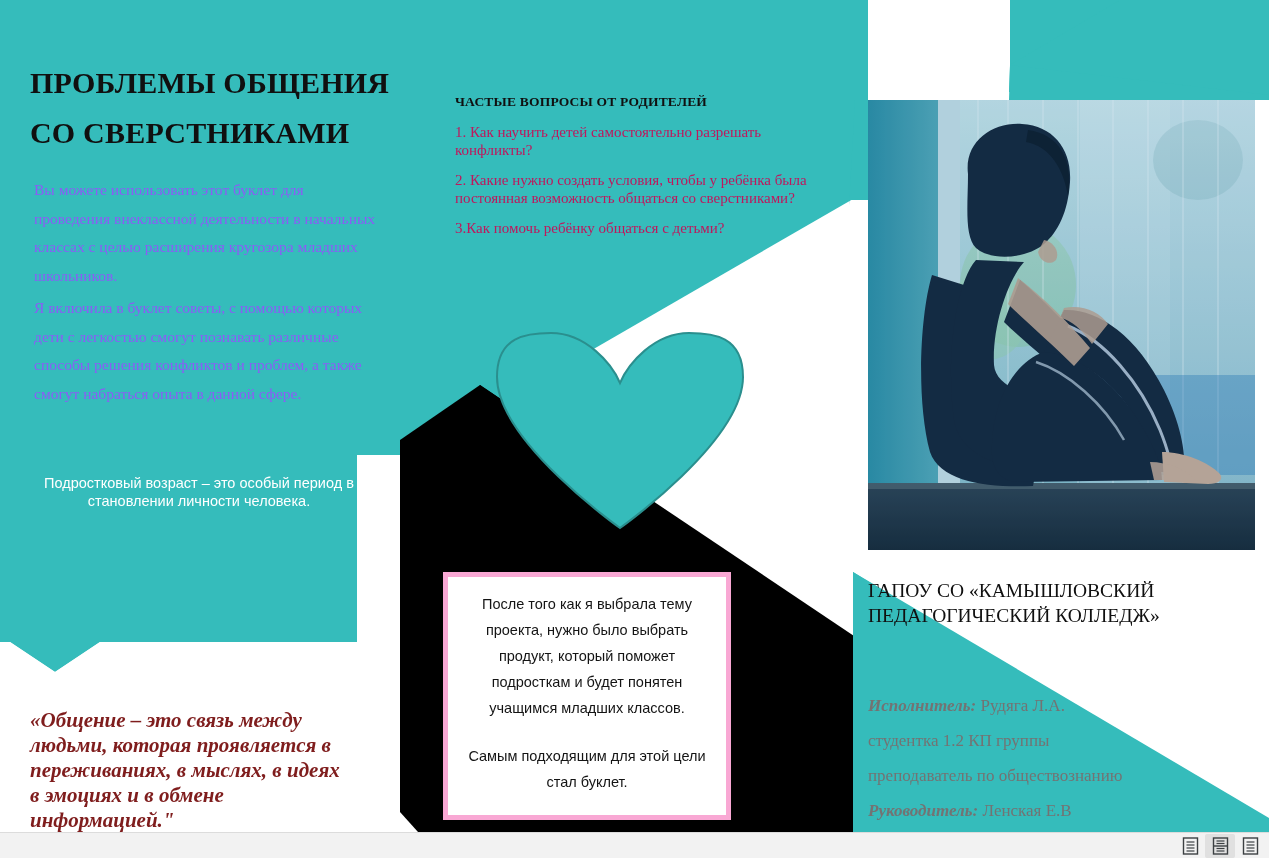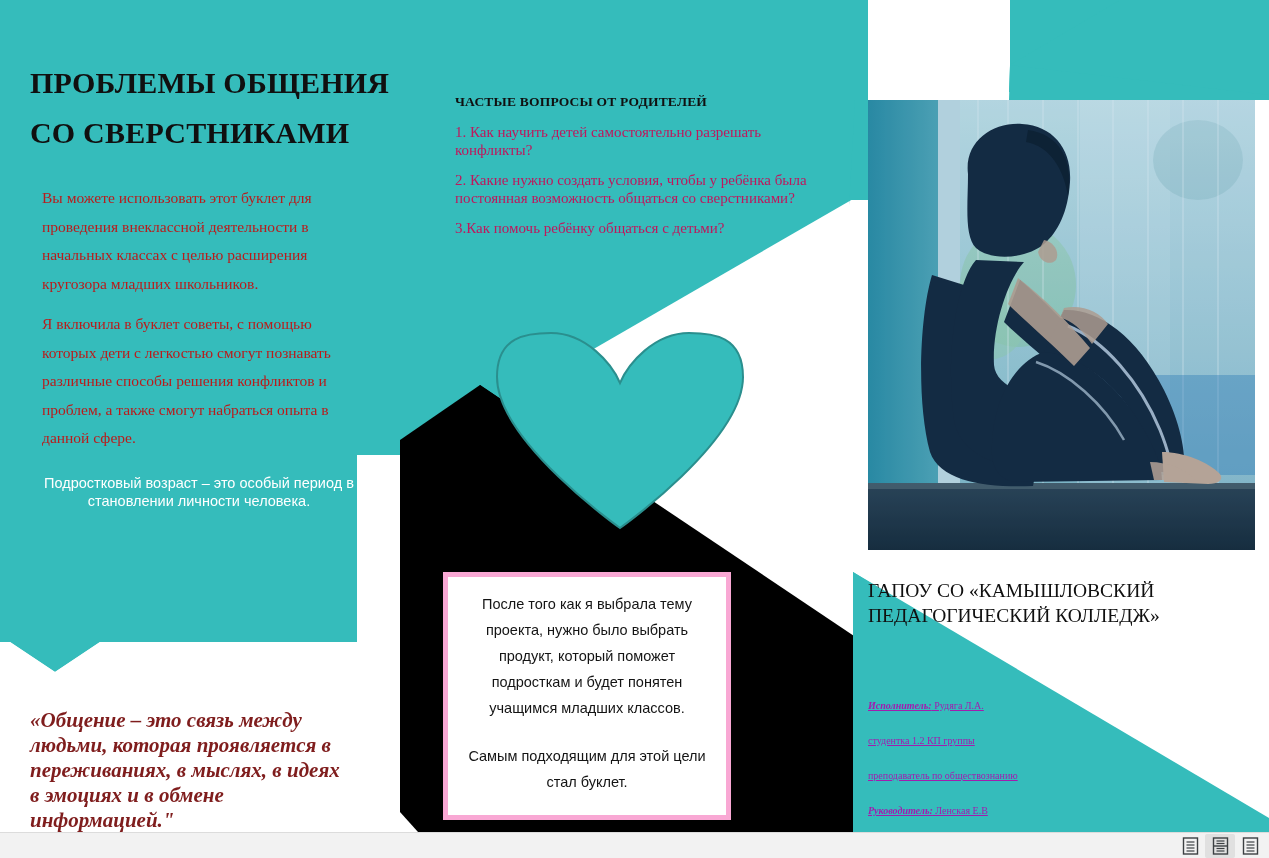--- a/index.html
+++ b/index.html
@@ -55,22 +55,22 @@
   .intro-block {
     position: absolute;
     left: 30px;
     top: 172px;
     width: 352px;
   }
   .intro-p {
     font-family: "Liberation Serif", serif;
     font-size: 15.5px;
     line-height: 28.5px;
-    color: #b91c1c;
-    margin: 12px;
+    color: #8b5cf6;
+    margin: 4px;
   }
   .faq-block {
     position: absolute;
     left: 455px;
     top: 66px;
     width: 352px;
     margin-top: 28px;
   }
   .faq-head {
     font-family: "Liberation Serif", serif;
@@ -167,25 +167,24 @@
     white-space: nowrap;
   }
   .credits-block {
     position: absolute;
     left: 868px;
     top: 688px;
     width: 400px;
   }
   .credit-line {
     font-family: "Liberation Serif", serif;
-    font-size: 10px;
+    font-size: 17px;
     line-height: 35px;
-    color: #a21caf;
+    color: #737373;
     white-space: nowrap;
-    text-decoration: underline;
   }
   .credit-line .lbl {
     font-weight: bold;
     font-style: italic;
   }
   
   .statusbar {
     position: absolute;
     left: 0;
     top: 832px;

